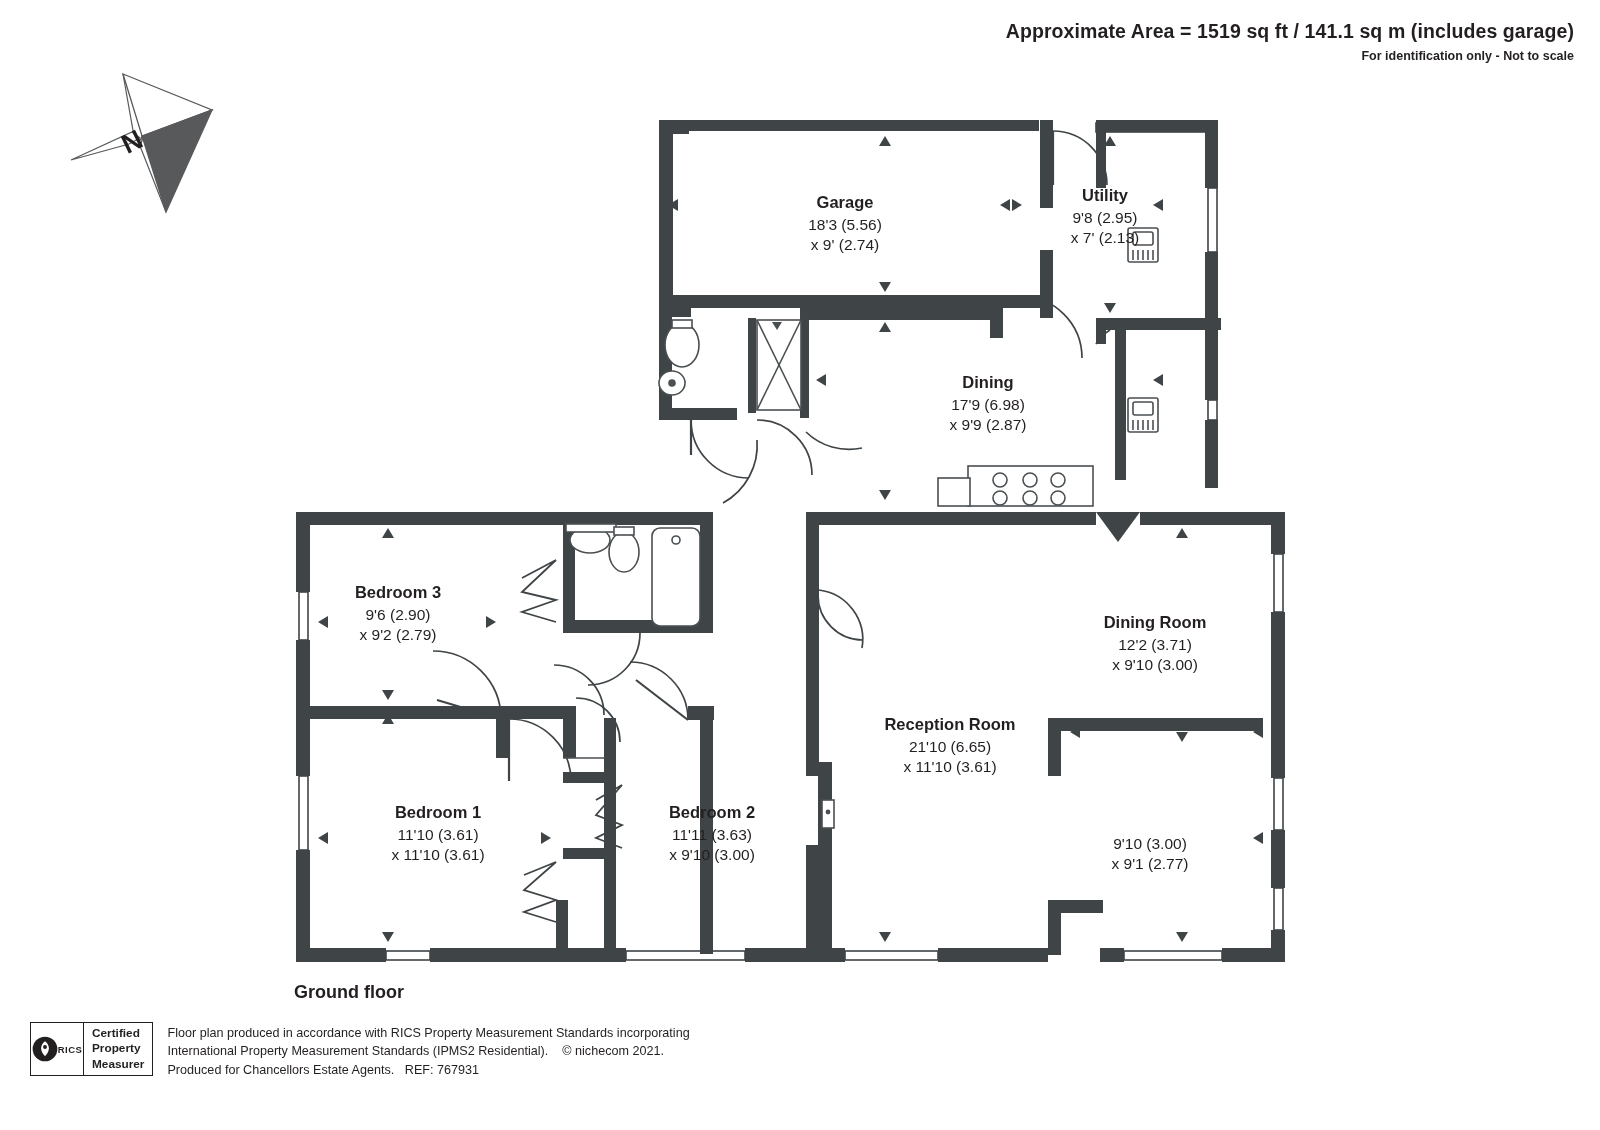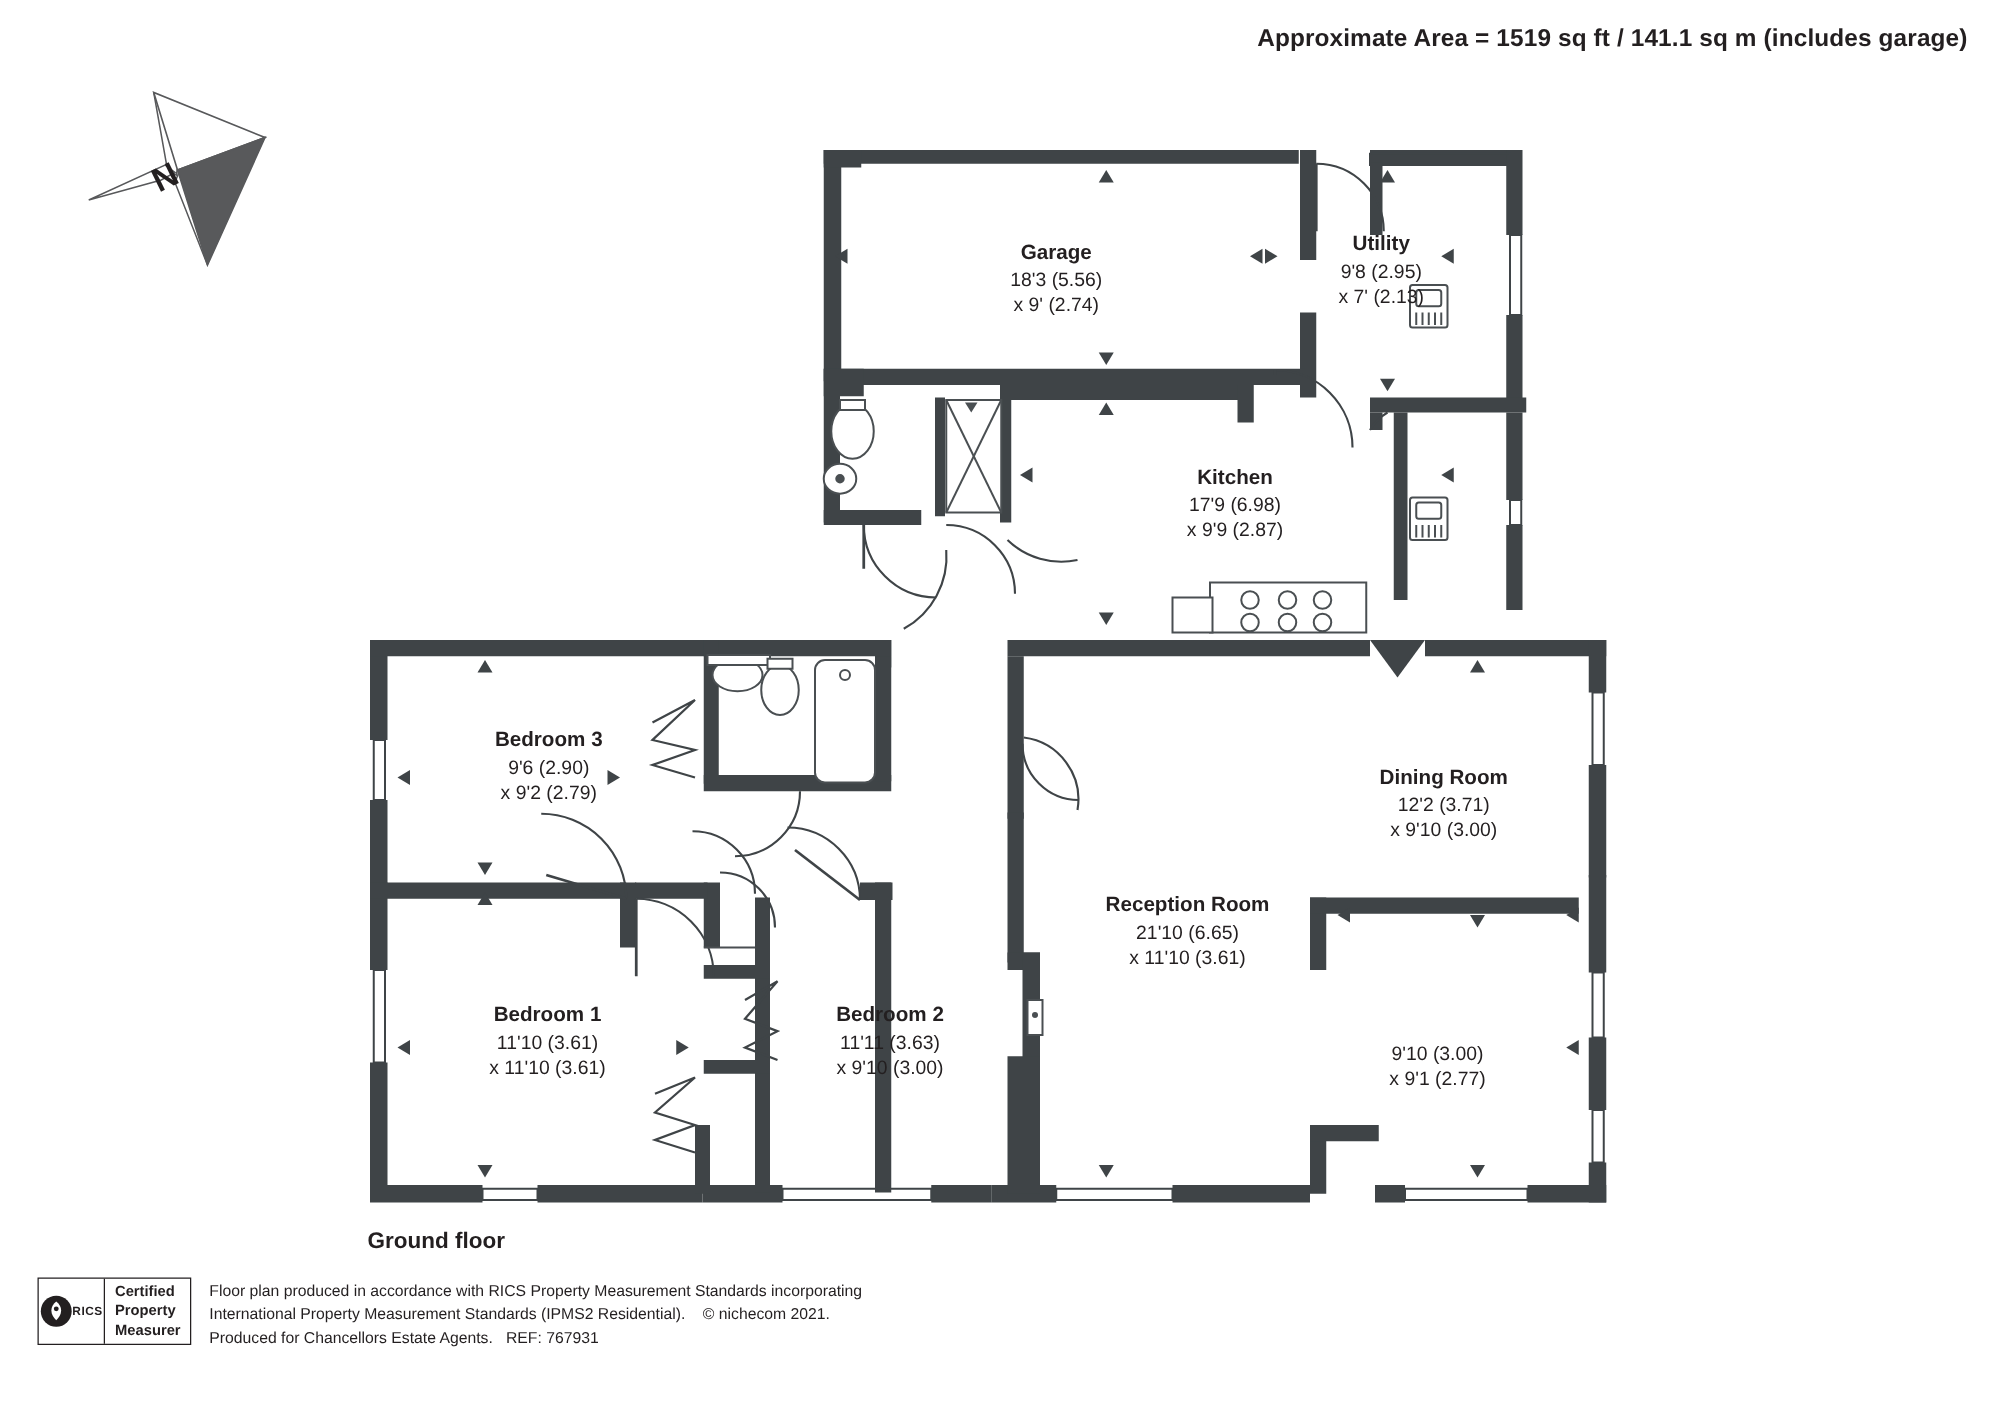--- a/index.html
+++ b/index.html
@@ -139,20 +139,21 @@
   }
   .footer-note .ln { display: block; white-space: pre; }
 </style>
 </head>
 <body>
 
 <div class="page">
 
   <div class="header">
     <div class="area-line">Approximate Area = 1519 sq ft / 141.1 sq m (includes garage)</div>
+    <div class="sub-line">For identification only - Not to scale</div>
   </div>
 
   <div class="compass">
     <svg width="150" height="155" viewBox="0 0 150 155">
 
       <polygon points="57,12 77,68 75,78 68,74" fill="#ffffff" stroke="#58595b" stroke-width="1.2"></polygon>
       <polygon points="5,98 66,70 74,76 63,82" fill="#ffffff" stroke="#58595b" stroke-width="1.2"></polygon>
       <polygon points="100,150 74,84 77,76 84,82" fill="#ffffff" stroke="#58595b" stroke-width="1.2"></polygon>
       <polygon points="146,48 82,74 76,70 86,64" fill="#ffffff" stroke="#58595b" stroke-width="1.2"></polygon>
 
@@ -429,21 +430,21 @@
     <span class="dim">x 9' (2.74)</span>
   </div>
 
   <div class="room-label" style="left:1010px; top:185px; width:190px;">
     <span class="nm">Utility</span>
     <span class="dim">9'8 (2.95)</span>
     <span class="dim">x 7' (2.13)</span>
   </div>
 
   <div class="room-label" style="left:890px; top:372px; width:196px;">
-    <span class="nm">Kitchen</span>
+    <span class="nm">Dining</span>
     <span class="dim">17'9 (6.98)</span>
     <span class="dim">x 9'9 (2.87)</span>
   </div>
 
   <div class="room-label" style="left:1055px; top:612px; width:200px;">
     <span class="nm">Dining Room</span>
     <span class="dim">12'2 (3.71)</span>
     <span class="dim">x 9'10 (3.00)</span>
   </div>
 
@@ -451,21 +452,21 @@
     <span class="nm">Reception Room</span>
     <span class="dim">21'10 (6.65)</span>
     <span class="dim">x 11'10 (3.61)</span>
   </div>
 
   <div class="room-label" style="left:1050px; top:834px; width:200px;">
     <span class="dim">9'10 (3.00)</span>
     <span class="dim">x 9'1 (2.77)</span>
   </div>
 
-  <div class="room-label" style="left:298px; top:582px; width:200px;padding-left:41px;">
+  <div class="room-label" style="left:298px; top:582px; width:200px;">
     <span class="nm">Bedroom 3</span>
     <span class="dim">9'6 (2.90)</span>
     <span class="dim">x 9'2 (2.79)</span>
   </div>
 
   <div class="room-label" style="left:338px; top:802px; width:200px;">
     <span class="nm">Bedroom 1</span>
     <span class="dim">11'10 (3.61)</span>
     <span class="dim">x 11'10 (3.61)</span>
   </div>

